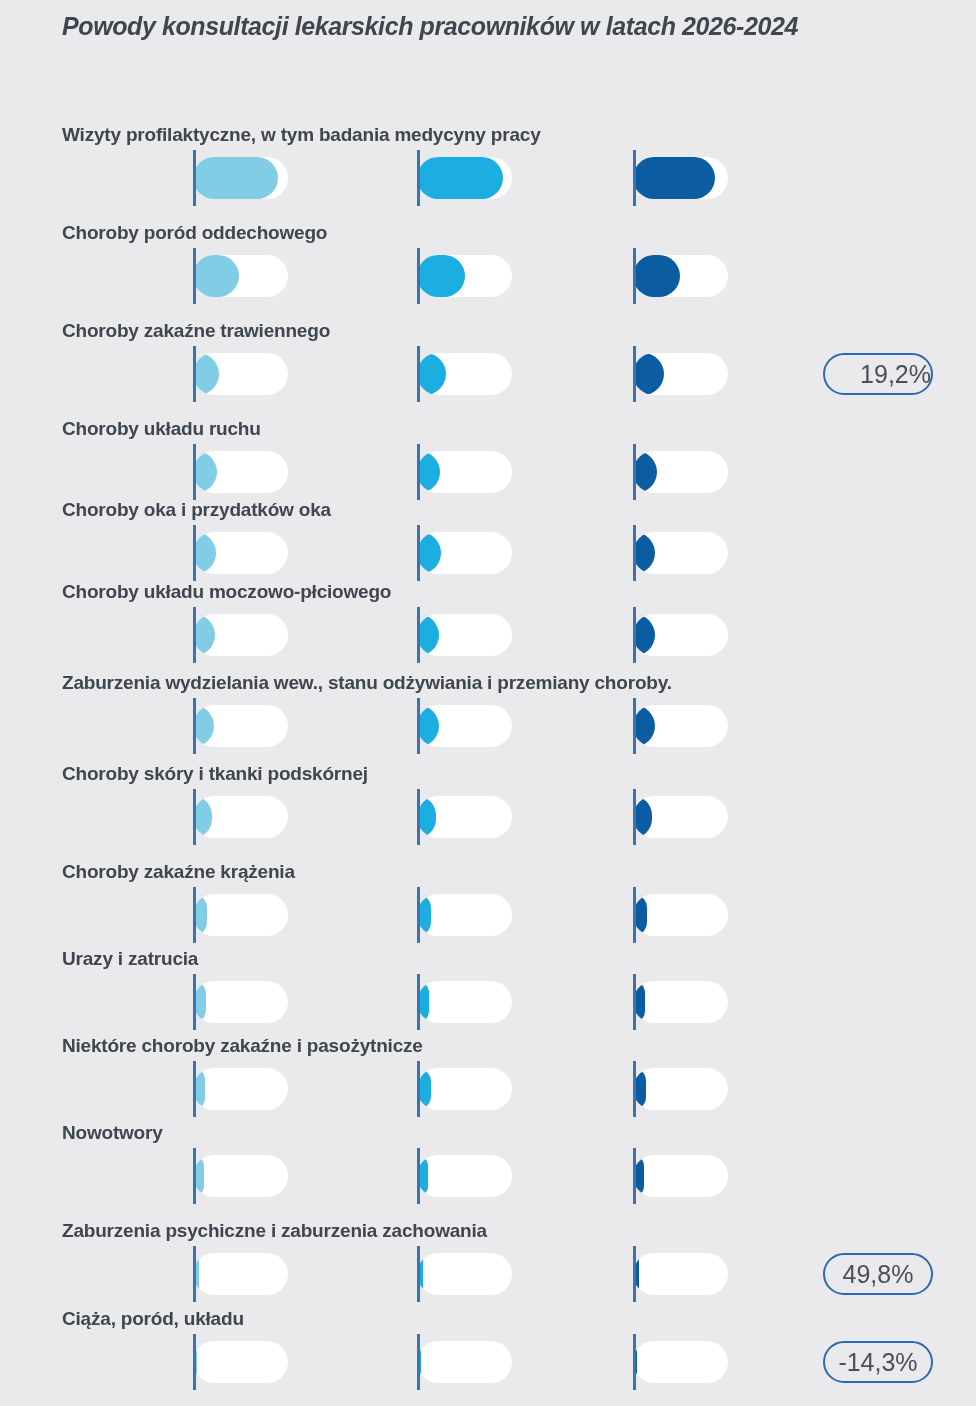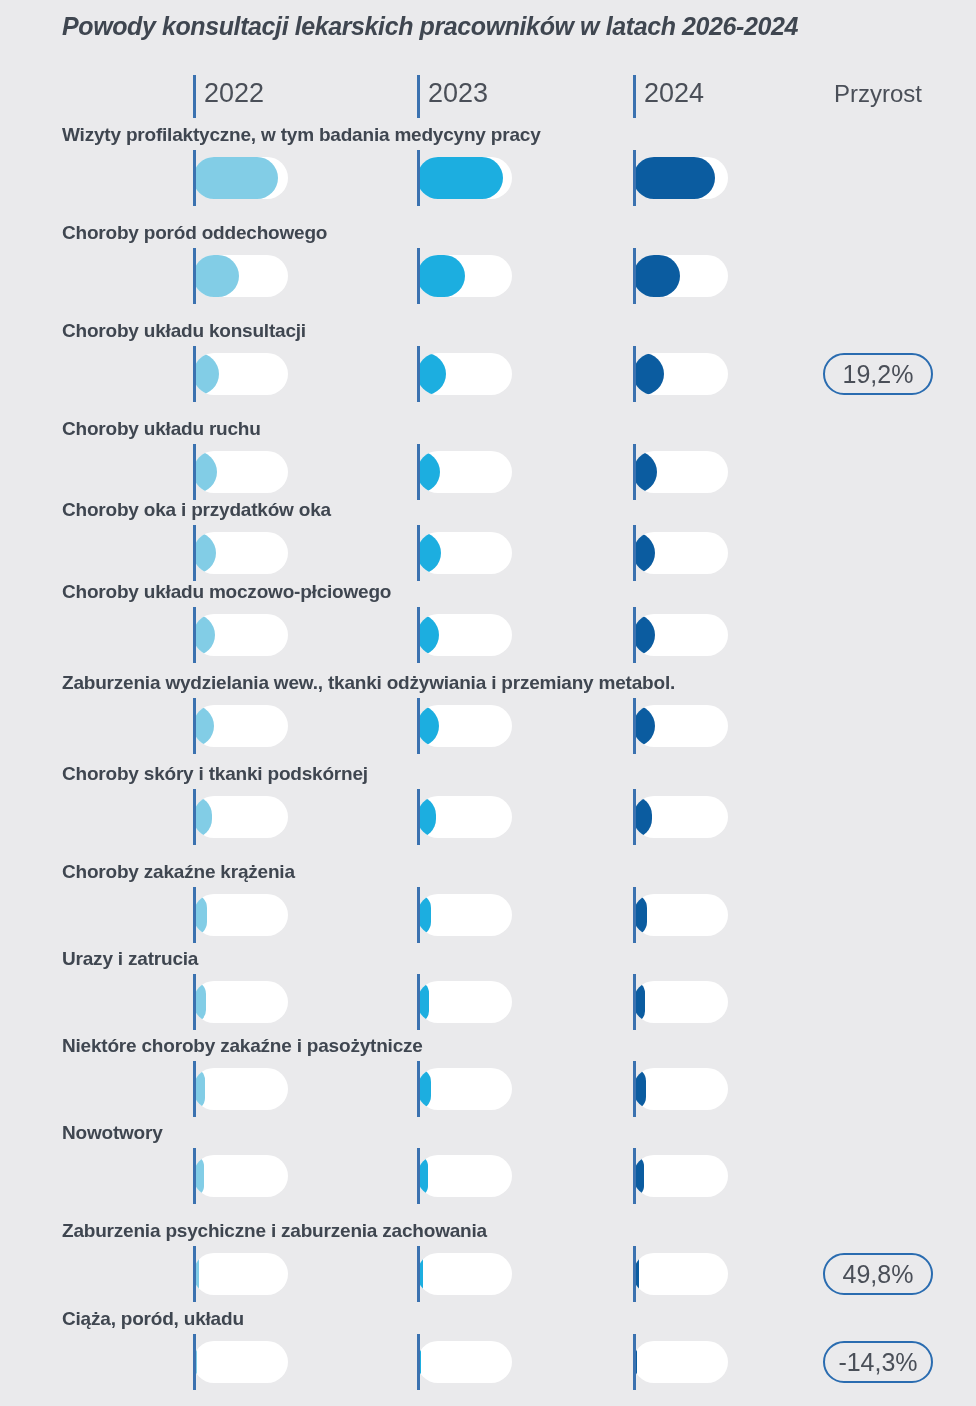--- a/index.html
+++ b/index.html
@@ -153,35 +153,20 @@
     white-space: nowrap;
   }
 </style>
 </head>
 <body>
 
 <div class="chart">
 
   <div class="title">Powody konsultacji lekarskich pracowników w latach 2026-2024</div>
 
-  <div class="header">
-      <div class="head-col" style="left: 193px; width: 224px;">
-        <div class="head-rule"></div>
-        <div class="head-year">2022</div>
-      </div>
-      <div class="head-col" style="left: 417px; width: 224px;">
-        <div class="head-rule"></div>
-        <div class="head-year">2023</div>
-      </div>
-      <div class="head-col" style="left: 633px; width: 224px;">
-        <div class="head-rule"></div>
-        <div class="head-year">2024</div>
-      </div>
-      <div class="head-growth" style="left: 823px; width: 110px;">Przyrost</div>
-    </div>
 
   <div id="rows-container">
       <div class="row" style="top: 124px;">
         <div class="row-label">Wizyty profilaktyczne, w tym badania medycyny pracy</div>
         <div class="bars">
           <div class="cell" style="left: 193px; width: 224px;">
             <div class="cell-rule"></div>
             <div class="track">
               <div class="fill" style="width: 85px; background: rgb(130, 205, 230);"></div>
             </div>
@@ -223,21 +208,21 @@
           <div class="cell" style="left: 633px; width: 224px;">
             <div class="cell-rule"></div>
             <div class="track">
               <div class="fill" style="width: 47px; background: rgb(11, 92, 160);"></div>
             </div>
             <div class="value" style="right: 144px;">28,5%</div>
           </div>
         </div>
       </div>
       <div class="row" style="top: 320px;">
-        <div class="row-label">Choroby układu konsultacji</div>
+        <div class="row-label">Choroby zakaźne trawiennego</div>
         <div class="bars">
           <div class="cell" style="left: 193px; width: 224px;">
             <div class="cell-rule"></div>
             <div class="track">
               <div class="fill" style="width: 26px; background: rgb(130, 205, 230);"></div>
             </div>
             <div class="value" style="right: 144px;">15,7%</div>
           </div>
           <div class="cell" style="left: 417px; width: 224px;">
             <div class="cell-rule"></div>
@@ -246,21 +231,21 @@
             </div>
             <div class="value" style="right: 144px;">17,4%</div>
           </div>
           <div class="cell" style="left: 633px; width: 224px;">
             <div class="cell-rule"></div>
             <div class="track">
               <div class="fill" style="width: 31px; background: rgb(11, 92, 160);"></div>
             </div>
             <div class="value" style="right: 144px;">18,7%</div>
           </div>
-          <div class="badge" style="left: 823px; top: 7px; width: 110px;">19,2%</div>
+          <div class="badge" style="left: 823px; top: 7px; width: 110px; text-align: right;">19,2%</div>
         </div>
       </div>
       <div class="row" style="top: 418px;">
         <div class="row-label">Choroby układu ruchu</div>
         <div class="bars">
           <div class="cell" style="left: 193px; width: 224px;">
             <div class="cell-rule"></div>
             <div class="track">
               <div class="fill" style="width: 24px; background: rgb(130, 205, 230);"></div>
             </div>
@@ -328,21 +313,21 @@
           <div class="cell" style="left: 633px; width: 224px;">
             <div class="cell-rule"></div>
             <div class="track">
               <div class="fill" style="width: 22px; background: rgb(11, 92, 160);"></div>
             </div>
             <div class="value" style="right: 144px;">13,6%</div>
           </div>
         </div>
       </div>
       <div class="row" style="top: 672px;">
-        <div class="row-label">Zaburzenia wydzielania wew., tkanki odżywiania i przemiany metabol.</div>
+        <div class="row-label">Zaburzenia wydzielania wew., stanu odżywiania i przemiany choroby.</div>
         <div class="bars">
           <div class="cell" style="left: 193px; width: 224px;">
             <div class="cell-rule"></div>
             <div class="track">
               <div class="fill" style="width: 21px; background: rgb(130, 205, 230);"></div>
             </div>
             <div class="value" style="right: 144px;">12,6%</div>
           </div>
           <div class="cell" style="left: 417px; width: 224px;">
             <div class="cell-rule"></div>

